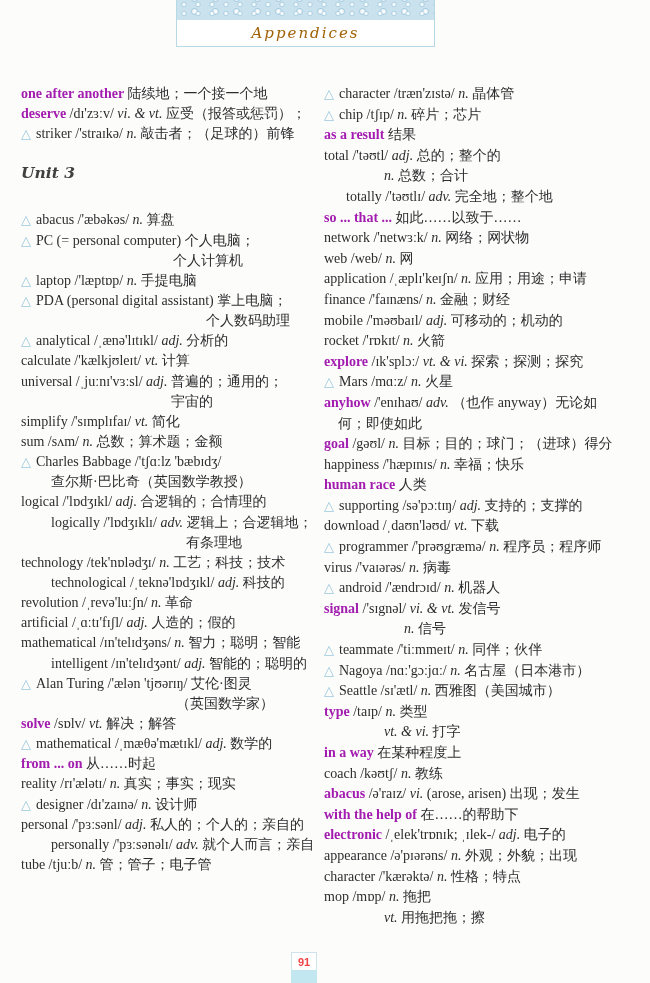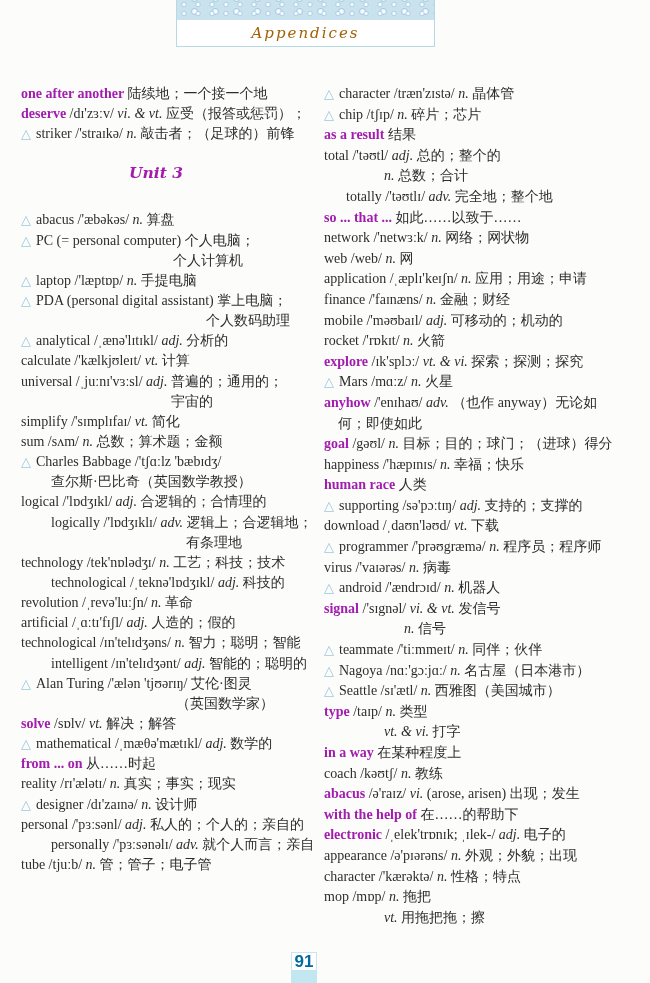--- a/index.html
+++ b/index.html
@@ -31,31 +31,31 @@
   .col{position:absolute;top:84px;font-size:14px;}
   .col-left{left:21px;width:300px;}
   .col-right{left:324px;width:320px;}
   .line{white-space:nowrap;}
   .col-left .line{height:20.15px;line-height:20.15px;}
   .col-right .line{height:20.6px;line-height:20.6px;}
   .tri{color:#9cc8de;margin-right:5px;font-size:13px;}
   .s-b{font-weight:bold;color:#a21caf;}
   .s-i{font-style:italic;}
   .unit-heading{
-    height:22px;line-height:22px;width:270px;text-align:center;
-    color:#a21caf;font-weight:bold;font-style:italic;font-size:15.5px;
+    height:22px;line-height:22px;width:270px;
+    color:#404040;font-weight:bold;font-style:italic;font-size:15.5px;
     font-family:"DejaVu Serif",serif;
   }
   .gap{width:1px;}
   .page-num-box{position:absolute;left:291px;bottom:0;width:26px;}
   .page-num-white{
     height:17px;background:#fff;border:1px solid #cfe3ea;border-bottom:none;
     display:flex;align-items:center;justify-content:center;
     font-family:"Liberation Sans","DejaVu Sans",sans-serif;
-    font-weight:bold;font-size:17px;color:#0369a1;
+    font-weight:bold;font-size:11px;color:#ef4444;
   }
   .page-num-blue{height:13px;background:#c2e7f0;}
 </style>
 </head>
 <body>
 
 <div>
 
   <div class="header-box">
     <div class="header-img"></div>
@@ -83,21 +83,21 @@
       <div class="line"><span class="s-n">sum /sʌm/ </span><span class="s-i">n. </span><span class="s-n">总数；算术题；金额</span></div>
       <div class="line"><span class="tri">△</span><span class="s-n">Charles Babbage /'tʃɑːlz 'bæbɪdʒ/</span></div>
       <div class="line" style="padding-left: 30px;"><span class="s-n">查尔斯·巴比奇（英国数学教授）</span></div>
       <div class="line"><span class="s-n">logical /'lɒdʒɪkl/ </span><span class="s-i">adj. </span><span class="s-n">合逻辑的；合情理的</span></div>
       <div class="line" style="padding-left: 30px;"><span class="s-n">logically /'lɒdʒɪklɪ/ </span><span class="s-i">adv. </span><span class="s-n">逻辑上；合逻辑地；</span></div>
       <div class="line" style="padding-left: 165px;"><span class="s-n">有条理地</span></div>
       <div class="line"><span class="s-n">technology /tek'nɒlədʒɪ/ </span><span class="s-i">n. </span><span class="s-n">工艺；科技；技术</span></div>
       <div class="line" style="padding-left: 30px;"><span class="s-n">technological /ˌteknə'lɒdʒɪkl/ </span><span class="s-i">adj. </span><span class="s-n">科技的</span></div>
       <div class="line"><span class="s-n">revolution /ˌrevə'luːʃn/ </span><span class="s-i">n. </span><span class="s-n">革命</span></div>
       <div class="line"><span class="s-n">artificial /ˌɑːtɪ'fɪʃl/ </span><span class="s-i">adj. </span><span class="s-n">人造的；假的</span></div>
-      <div class="line"><span class="s-n">technological /ɪn'telɪdʒəns/ </span><span class="s-i">n. </span><span class="s-n">智力；聪明；智能</span></div>
+      <div class="line"><span class="s-n">mathematical /ɪn'telɪdʒəns/ </span><span class="s-i">n. </span><span class="s-n">智力；聪明；智能</span></div>
       <div class="line" style="padding-left: 30px;"><span class="s-n">intelligent /ɪn'telɪdʒənt/ </span><span class="s-i">adj. </span><span class="s-n">智能的；聪明的</span></div>
       <div class="line"><span class="tri">△</span><span class="s-n">Alan Turing /'ælən 'tjʊərɪŋ/ 艾伦·图灵</span></div>
       <div class="line" style="padding-left: 155px;"><span class="s-n">（英国数学家）</span></div>
       <div class="line"><span class="s-b">solve </span><span class="s-n">/sɒlv/ </span><span class="s-i">vt. </span><span class="s-n">解决；解答</span></div>
       <div class="line"><span class="tri">△</span><span class="s-n">mathematical /ˌmæθə'mætɪkl/ </span><span class="s-i">adj. </span><span class="s-n">数学的</span></div>
       <div class="line"><span class="s-b">from ... on </span><span class="s-n">从……时起</span></div>
       <div class="line"><span class="s-n">reality /rɪ'ælətɪ/ </span><span class="s-i">n. </span><span class="s-n">真实；事实；现实</span></div>
       <div class="line"><span class="tri">△</span><span class="s-n">designer /dɪ'zaɪnə/ </span><span class="s-i">n. </span><span class="s-n">设计师</span></div>
       <div class="line"><span class="s-n">personal /'pɜːsənl/ </span><span class="s-i">adj. </span><span class="s-n">私人的；个人的；亲自的</span></div>
       <div class="line" style="padding-left: 30px;"><span class="s-n">personally /'pɜːsənəlɪ/ </span><span class="s-i">adv. </span><span class="s-n">就个人而言；亲自</span></div>

